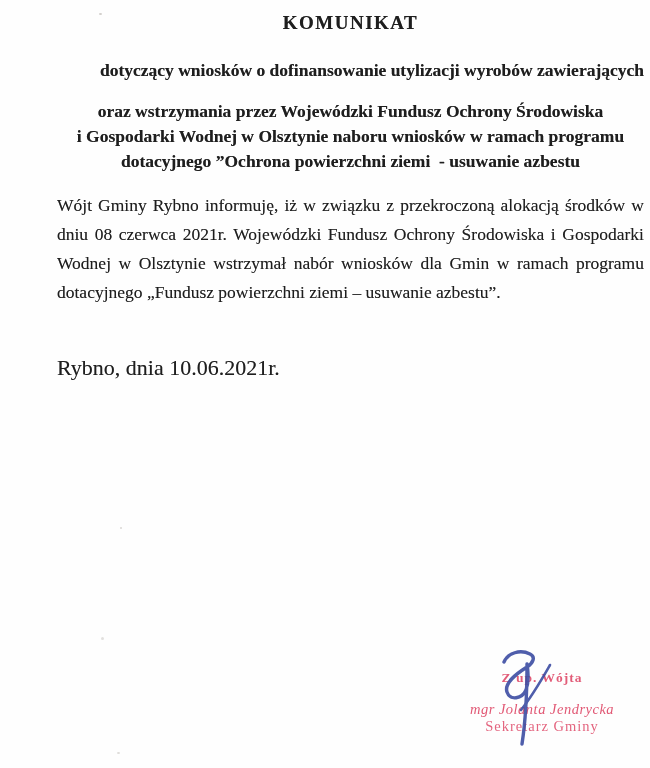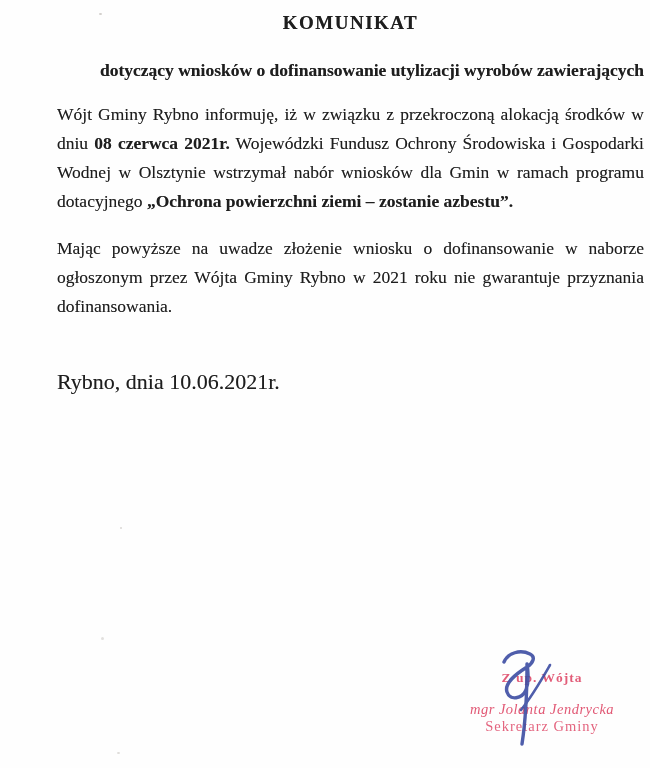--- a/index.html
+++ b/index.html
@@ -51,21 +51,21 @@
     white-space: pre-wrap;
   }
   .para {
     margin-top: 17px;
     font-size: 17.5px;
     line-height: 29px;
     text-align: justify;
     text-shadow: 0 0 0.4px rgba(0,0,0,0.4);
   }
   .para.mid { margin-top: 14px; }
-  .bold { font-weight: bold; }
+  .bold { font-weight: normal; }
   .dateline {
     margin-top: 48px;
     font-size: 22px;
     text-shadow: 0 0 0.4px rgba(0,0,0,0.4);
   }
   .stamp {
     position: absolute;
     left: 440px;
     top: 671px;
     width: 156px;
@@ -114,24 +114,28 @@
 <body style="background: rgb(254, 254, 254); color: rgb(30, 30, 30);">
 
 <div class="page">
 
   <div class="doc-title">KOMUNIKAT</div>
 
   <div class="doc-subtitle">
     <div>dotyczący wniosków o dofinansowanie utylizacji wyrobów zawierających</div>
   </div>
 
+  <div class="doc-subheading">
+    <div>oraz wstrzymania przez Wojewódzki Fundusz Ochrony Środowiska</div>
+    <div>i Gospodarki Wodnej w Olsztynie naboru wniosków w ramach programu</div>
+    <div>dotacyjnego ”Ochrona powierzchni ziemi  - usuwanie azbestu</div>
+  </div>
 
-  <p class="para"><span>Wójt Gminy Rybno informuję, iż w związku z przekroczoną alokacją środków w dniu </span><span class="bold">08 czerwca 2021r.</span><span> Wojewódzki Fundusz Ochrony Środowiska i Gospodarki Wodnej w Olsztynie wstrzymał nabór wniosków dla Gmin w ramach programu dotacyjnego </span><span class="bold">„Ochrona powierzchni ziemi – zostanie azbestu”.</span></p>
+  <p class="para"><span>Wójt Gminy Rybno informuję, iż w związku z przekroczoną alokacją środków w dniu </span><span class="bold">08 czerwca 2021r.</span><span> Wojewódzki Fundusz Ochrony Środowiska i Gospodarki Wodnej w Olsztynie wstrzymał nabór wniosków dla Gmin w ramach programu dotacyjnego </span><span class="bold">„Fundusz powierzchni ziemi – usuwanie azbestu”.</span></p>
 
-  <p class="para mid">Mając powyższe na uwadze złożenie wniosku o dofinansowanie w naborze ogłoszonym przez Wójta Gminy Rybno w 2021 roku nie gwarantuje przyznania dofinansowania.</p>
 
 
   <div class="dateline">Rybno, dnia 10.06.2021r.</div>
 
   <div class="stamp">
     <div class="stamp-line1" style="color: rgb(224, 80, 110);">Z up. Wójta</div>
     <div class="stamp-line2" style="color: rgb(224, 80, 110);">mgr Jolanta Jendrycka</div>
     <div class="stamp-line3" style="color: rgb(224, 80, 110);">Sekretarz Gminy</div>
   </div>
 

